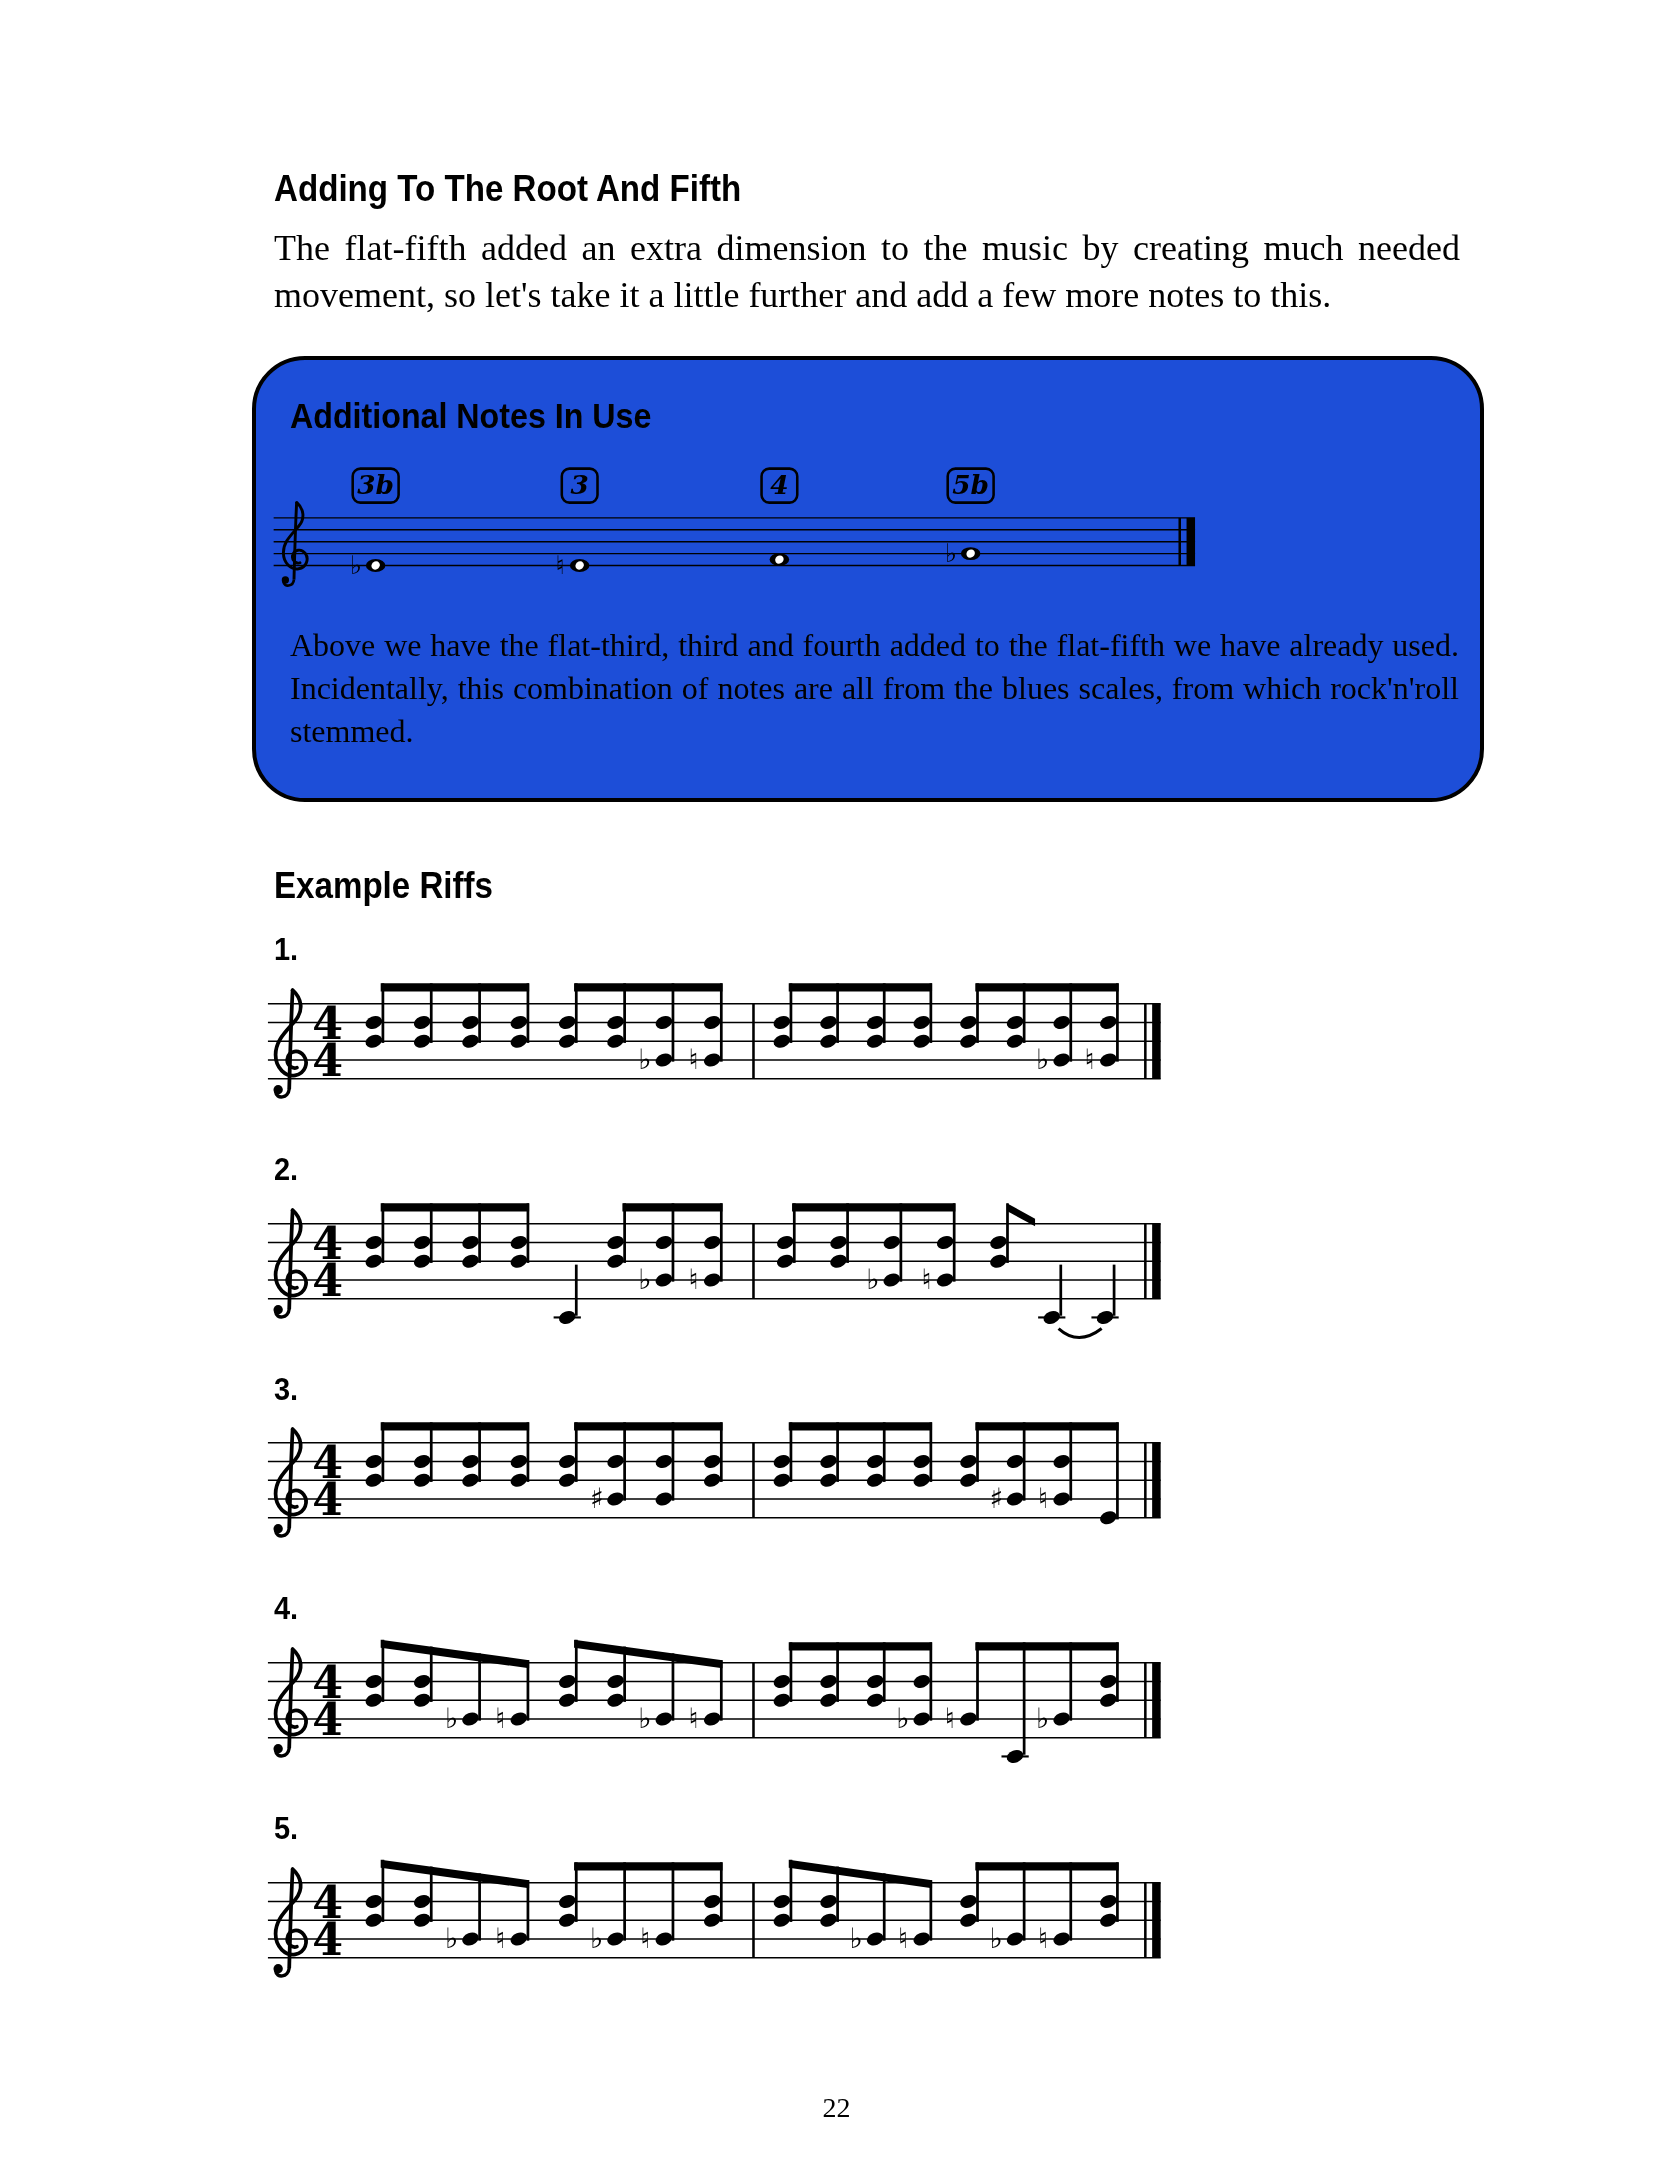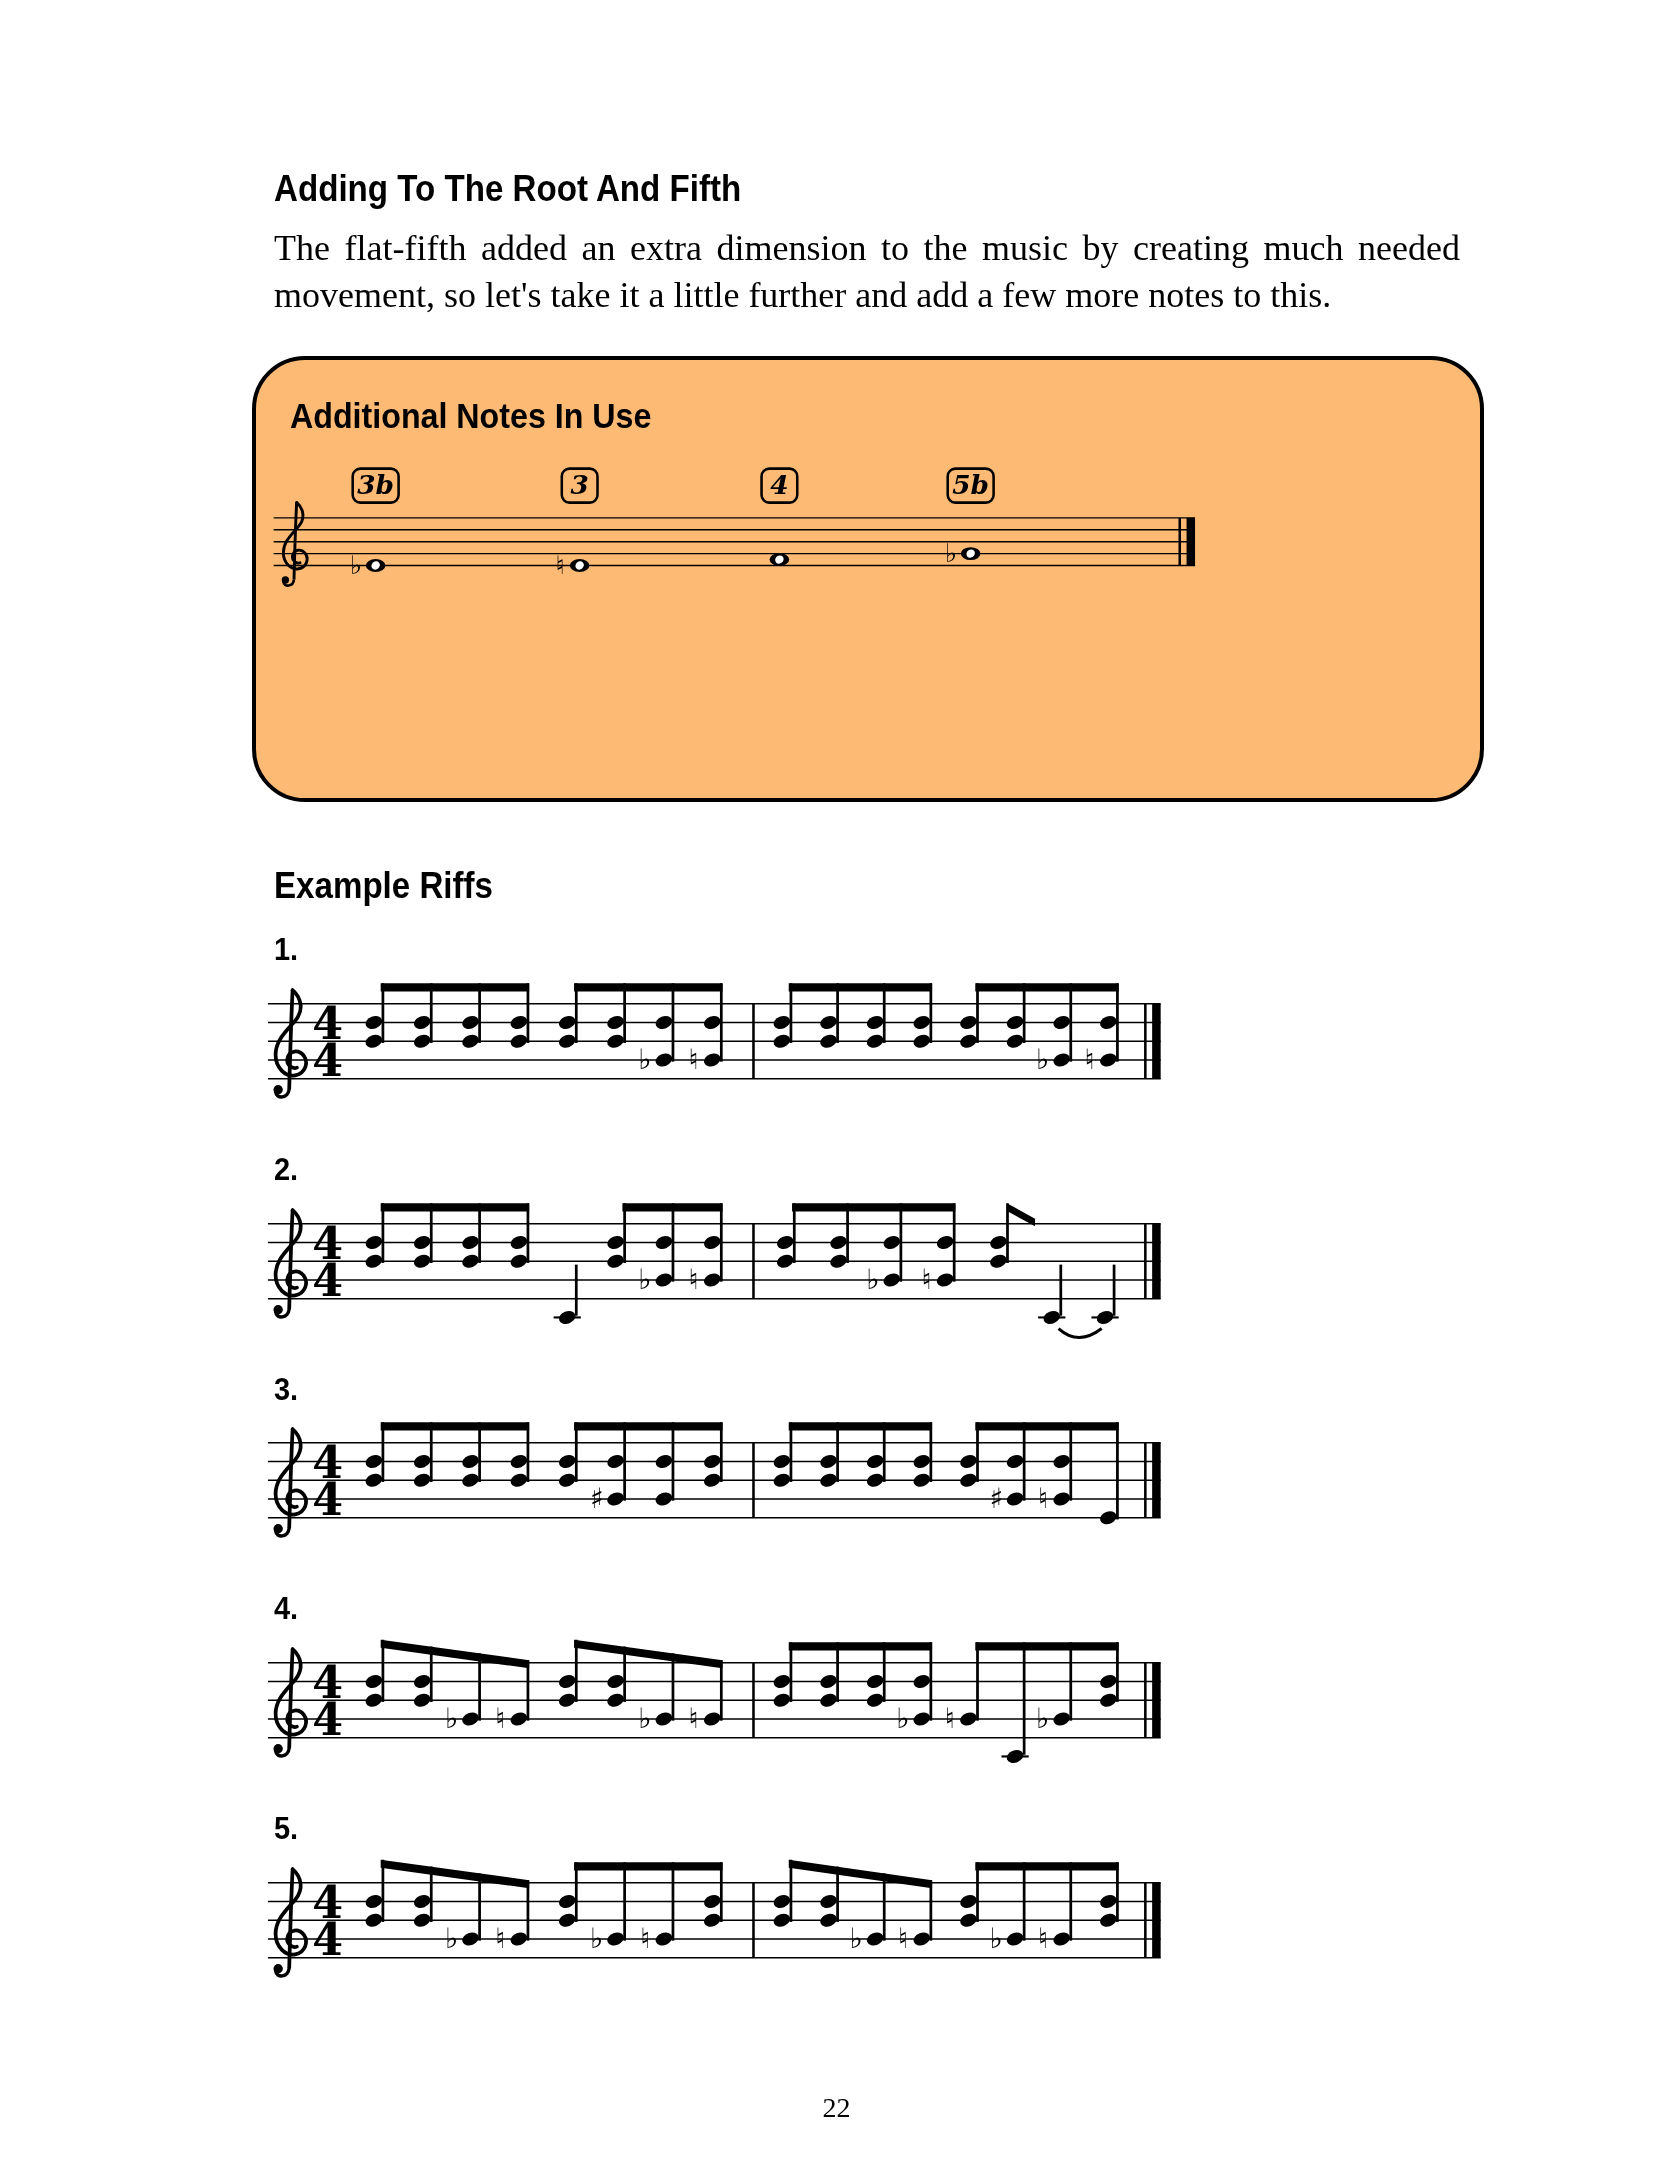--- a/index.html
+++ b/index.html
@@ -11,21 +11,21 @@
     margin:0;font-family:"Liberation Sans", sans-serif;font-weight:bold;
     transform:scaleX(0.92);transform-origin:left top;white-space:nowrap;
   }
   #heading{position:absolute;left:274px;top:168px;font-size:36px;}
   #intro{
     position:absolute;left:274px;top:225px;width:1186px;margin:0;
     font-size:36px;line-height:1.31;text-align:justify;
   }
   #notes-box{
     position:absolute;left:252px;top:356px;width:1232px;height:446px;
-    border:4.3px solid #000;border-radius:53px;box-sizing:border-box;background:#fdba74;
+    border:4.3px solid #000;border-radius:53px;box-sizing:border-box;background:#1d4ed8;
   }
   #box-title{position:absolute;left:34px;top:36px;font-size:35px;}
   #box-staff{position:absolute;left:13px;top:61px;}
   #box-caption{
     position:absolute;left:34px;top:264px;width:1169px;margin:0;
     font-size:32px;line-height:1.34;text-align:justify;
   }
   #riffs-title{position:absolute;left:274px;top:865px;font-size:36px;}
   .riff-number{
     position:absolute;left:274px;margin:0;
@@ -83,20 +83,21 @@
             <ellipse cx="0" cy="0" rx="5.2" ry="4.6" transform="rotate(-40)" fill="#fff"></ellipse>
           </g>
           <rect x="797" y="56" width="54" height="40" rx="9" fill="none" stroke="#000" stroke-width="3"></rect>
           <text x="824" y="86" font-size="31" font-family="&quot;DejaVu Serif&quot;, serif" font-weight="bold" font-style="italic" text-anchor="middle">5b</text>
           <text x="801" y="166" font-size="30" font-family="&quot;DejaVu Sans&quot;, sans-serif" text-anchor="middle" fill="#000">♭</text>
           <g transform="translate(824,156)">
             <ellipse cx="0" cy="0" rx="11.5" ry="7.6" fill="#000"></ellipse>
             <ellipse cx="0" cy="0" rx="5.2" ry="4.6" transform="rotate(-40)" fill="#fff"></ellipse>
           </g>
         </svg></div>
+    <p id="box-caption">Above we have the flat-third, third and fourth added to the flat-fifth we have already used. Incidentally, this combination of notes are all from the blues scales, from which rock'n'roll stemmed.</p>
   </section>
 
   <h2 id="riffs-title" class="hd">Example Riffs</h2>
 
   <div id="riffs">
       <div class="riff-number" style="top: 931px;">1.</div>
       <svg viewBox="0 0 1080 178" width="920" height="152" class="riff-svg" style="top: 978px;">
         <line x1="14" y1="30" x2="1062" y2="30" stroke="#000" stroke-width="1.8"></line>
         <line x1="14" y1="52" x2="1062" y2="52" stroke="#000" stroke-width="1.8"></line>
         <line x1="14" y1="74" x2="1062" y2="74" stroke="#000" stroke-width="1.8"></line>

